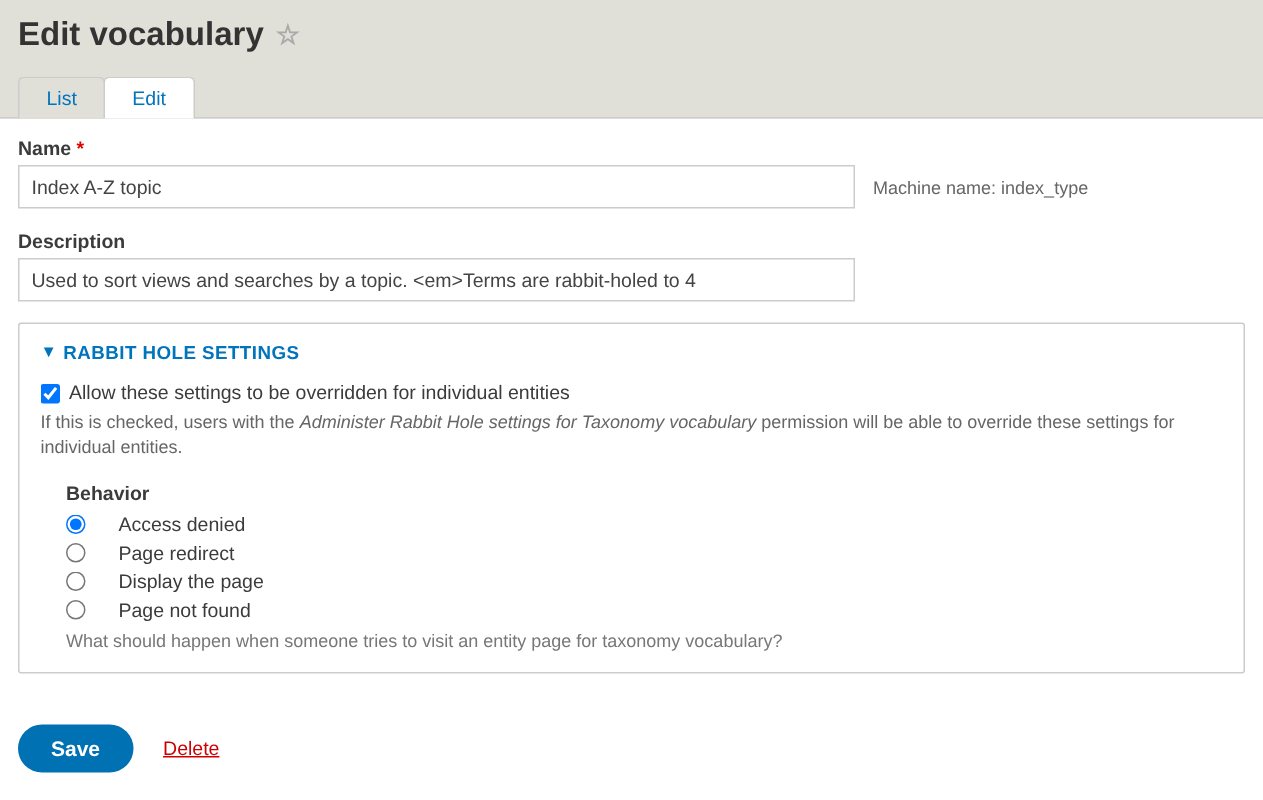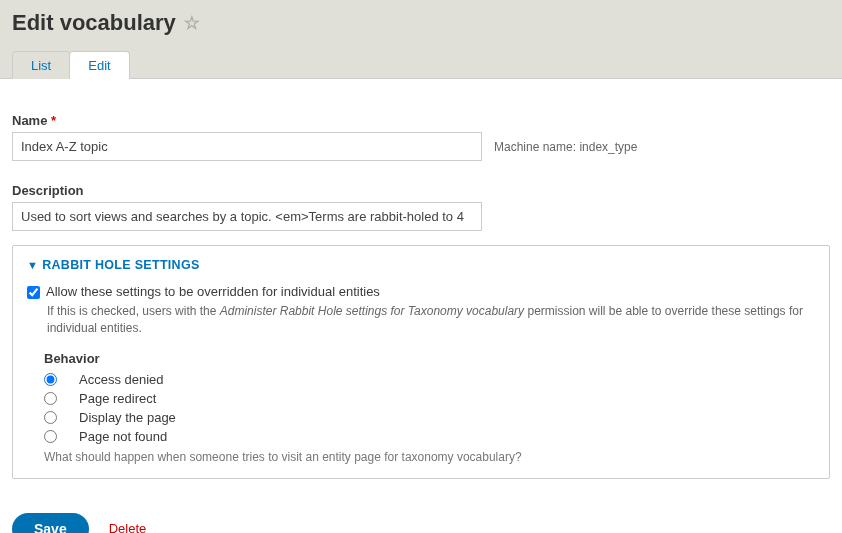--- a/index.html
+++ b/index.html
@@ -8,32 +8,32 @@
   h1.page-title { font-size: 22px; font-weight: bold; color: #333; margin-bottom: 14px; display: flex; align-items: center; gap: 8px; }
   .star-icon { color: #aaa; font-size: 18px; cursor: pointer; }
   .tabs { display: flex; gap: 0; }
   .tab { padding: 6px 18px; border: 1px solid #ccc; border-bottom: none; background: #f5f5f5; color: #0074bd; font-size: 13px; cursor: pointer; border-radius: 4px 4px 0 0; margin-right: -1px; position: relative; top: 1px; }
   .tab.active { background: #fff; z-index: 2; }
   .tab:not(.active) { background: #e0e0d8; }
   .content { padding: 12px; }
   .breadcrumb { margin-bottom: 16px; font-size: 13px; }
   .breadcrumb a { color: #0074bd; text-decoration: none; }
   .breadcrumb .sep { color: #666; margin: 0 4px; }
-  .form-item { margin-bottom: 14px; margin-top: 22px; }
+  .form-item { margin-bottom: 14px; }
   .form-item label { font-weight: bold; font-size: 13px; display: block; margin-bottom: 4px; }
   .required-mark { color: #d00; }
   .name-row { display: flex; align-items: center; gap: 12px; }
-  input[type="text"].field { border: 1px solid #ccc; padding: 6px 8px; font-size: 13px; font-family: inherit; color: #444; width: 470px; }
+  input[type="text"].field { border: 1px solid #ccc; padding: 6px 8px; font-size: 13px; font-family: inherit; color: #444; width: 558px; }
   .machine-name { font-size: 12px; color: #666; }
   .fieldset { border: 1px solid #ccc; border-radius: 2px; padding: 12px 14px 14px 14px; margin-bottom: 22px; }
   .fieldset-legend { color: #0074bd; font-weight: bold; font-size: 12.5px; letter-spacing: 0.3px; cursor: pointer; margin-bottom: 12px; display: flex; align-items: center; gap: 4px; }
   .fieldset-legend .arrow { font-size: 11px; }
   .checkbox-row { display: flex; align-items: flex-end; gap: 6px; margin-bottom: 4px; }
   .checkbox-row label { font-weight: normal; }
-  .help-text { font-size: 12px; color: #666; margin-left: 20px; line-height: 1.4; }
+  .help-text { font-size: 12px; color: #666; line-height: 1.4; }
   .help-text em { font-style: italic; }
   .behavior-section { margin-top: 14px; margin-left: 17px; }
   .behavior-section .section-label { font-weight: bold; font-size: 13px; margin-bottom: 6px; display: block; }
   .radio-row { display: flex; align-items: center; gap: 22px; margin-bottom: 4px; }
   .radio-row label { font-weight: normal; font-size: 13px; }
   .behavior-help { font-size: 12px; color: #777; margin-top: 6px; }
   .actions { padding: 0 12px 20px 12px; display: flex; align-items: center; gap: 20px; }
   .btn-primary { background: #0071b3; color: #fff; border: none; border-radius: 18px; padding: 8px 22px; font-size: 14px; font-weight: bold; cursor: pointer; }
   .delete-link { color: #cc0000; text-decoration: underline; font-size: 13px; cursor: pointer; }
 </style>

